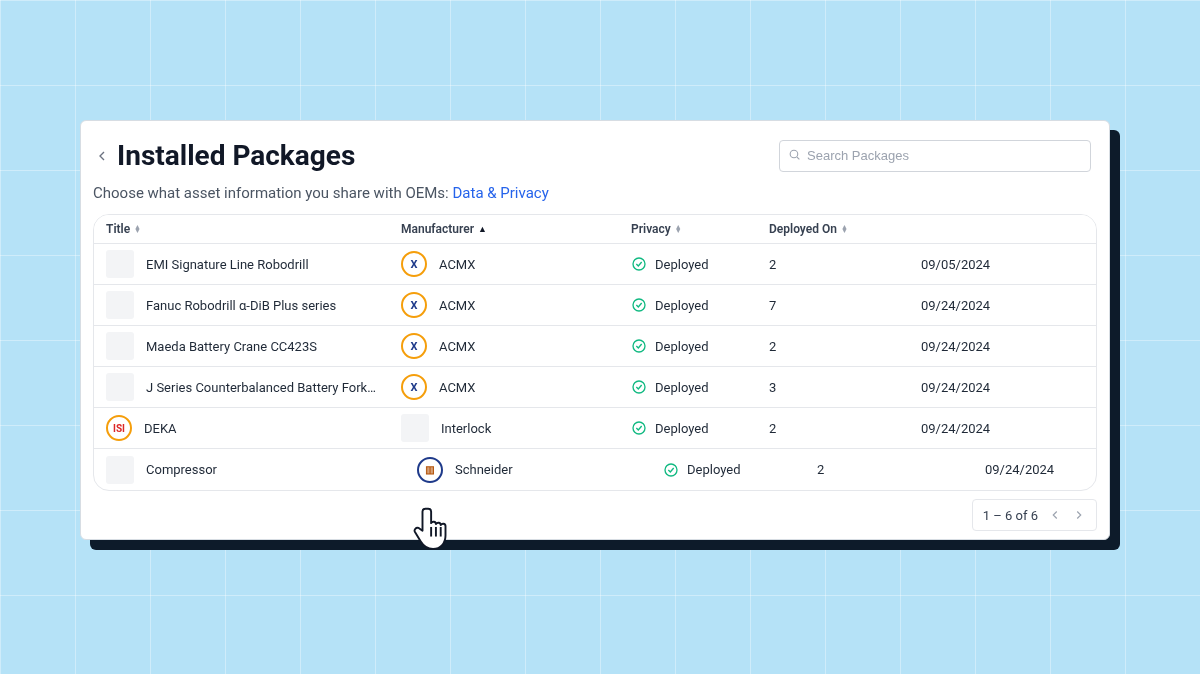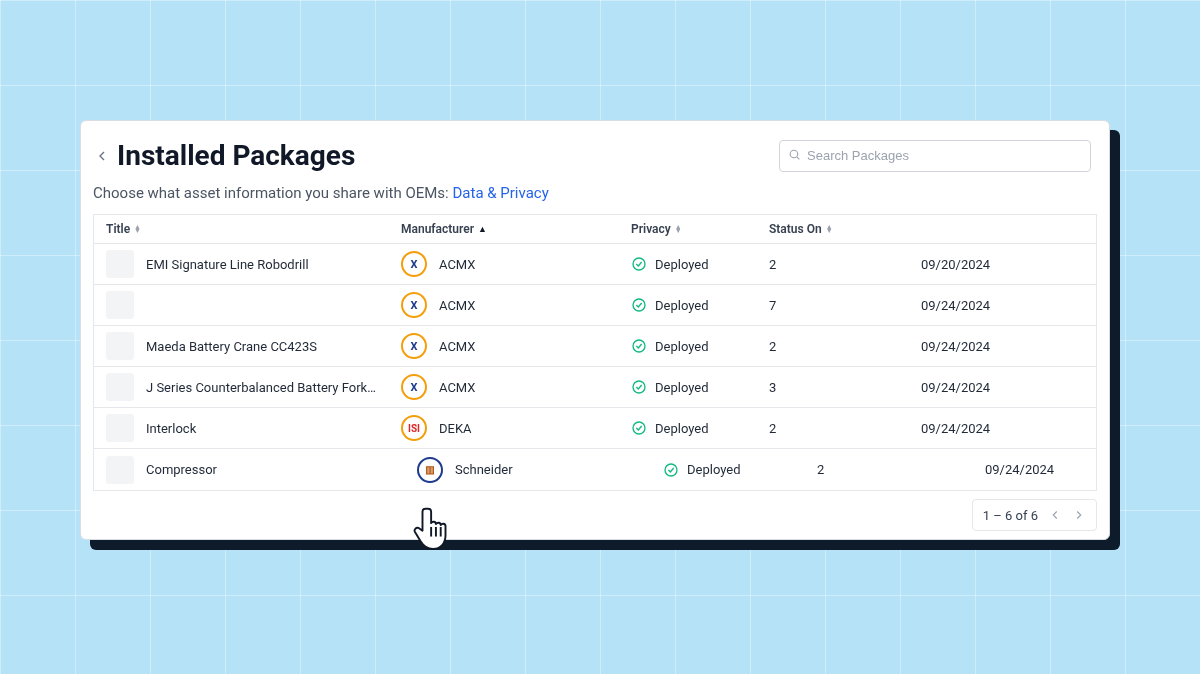--- a/index.html
+++ b/index.html
@@ -83,21 +83,21 @@
   .search-wrap input::placeholder { color: #9ca3af; }
   .subtitle {
     font-size: 15px;
     color: #4b5563;
     padding: 8px 18px 12px 12px;
   }
   .subtitle a { color: #2563eb; text-decoration: none; }
   .table {
     margin: 0 12px;
     border: 1px solid #e5e7eb;
-    border-radius: 0;
+    border-radius: 16px;
     overflow: hidden;
   }
   .thead {
     display: grid;
     grid-template-columns: 295px 230px 138px 152px 195px;
     background: #fff;
     border-bottom: 1px solid #e5e7eb;
     font-size: 12px;
     font-weight: 600;
     color: #374151;
@@ -219,21 +219,21 @@
         <span class="sort-asc">▲</span>
       </div>
       <div class="th">
         <span>Privacy</span>
         <span class="sort-both">
             <span>▲</span>
             <span>▼</span>
           </span>
       </div>
       <div class="th">
-        <span>Status On</span>
+        <span>Deployed On</span>
         <span class="sort-both">
             <span>▲</span>
             <span>▼</span>
           </span>
       </div>
     </div>
     <div id="tbody">
         <div class="trow">
           <div class="td title-cell">
             <span class="thumb"></span>
@@ -244,25 +244,26 @@
             <span>ACMX</span>
           </div>
           <div class="td status-cell">
             <span class="status-icon"><svg viewBox="0 0 24 24" width="16" height="16" fill="none" stroke="currentColor" stroke-width="2">
                 <circle cx="12" cy="12" r="9"></circle>
                 <polyline points="8 12 11 15 16 9"></polyline>
               </svg></span>
             <span>Deployed</span>
           </div>
           <div class="td">2</div>
-          <div class="td">09/20/2024</div>
-        </div>
-        <div class="trow">
-          <div class="td title-cell">
-            <span class="thumb"></span>
+          <div class="td">09/05/2024</div>
+        </div>
+        <div class="trow">
+          <div class="td title-cell">
+            <span class="thumb"></span>
+            <span class="title-text">Fanuc Robodrill α-DiB Plus series</span>
           </div>
           <div class="td">
             <span class="mfr-logo logo-acmx">X</span>
             <span>ACMX</span>
           </div>
           <div class="td status-cell">
             <span class="status-icon"><svg viewBox="0 0 24 24" width="16" height="16" fill="none" stroke="currentColor" stroke-width="2">
                 <circle cx="12" cy="12" r="9"></circle>
                 <polyline points="8 12 11 15 16 9"></polyline>
               </svg></span>
@@ -303,27 +304,27 @@
             <span class="status-icon"><svg viewBox="0 0 24 24" width="16" height="16" fill="none" stroke="currentColor" stroke-width="2">
                 <circle cx="12" cy="12" r="9"></circle>
                 <polyline points="8 12 11 15 16 9"></polyline>
               </svg></span>
             <span>Deployed</span>
           </div>
           <div class="td">3</div>
           <div class="td">09/24/2024</div>
         </div>
         <div class="trow">
-          <div class="td title-cell">
-            <span class="thumb"></span>
-            <span class="title-text">Interlock</span>
-          </div>
           <div class="td">
             <span class="mfr-logo logo-deka">ISI</span>
             <span>DEKA</span>
+          </div>
+          <div class="td title-cell">
+            <span class="thumb"></span>
+            <span class="title-text">Interlock</span>
           </div>
           <div class="td status-cell">
             <span class="status-icon"><svg viewBox="0 0 24 24" width="16" height="16" fill="none" stroke="currentColor" stroke-width="2">
                 <circle cx="12" cy="12" r="9"></circle>
                 <polyline points="8 12 11 15 16 9"></polyline>
               </svg></span>
             <span>Deployed</span>
           </div>
           <div class="td">2</div>
           <div class="td">09/24/2024</div>

